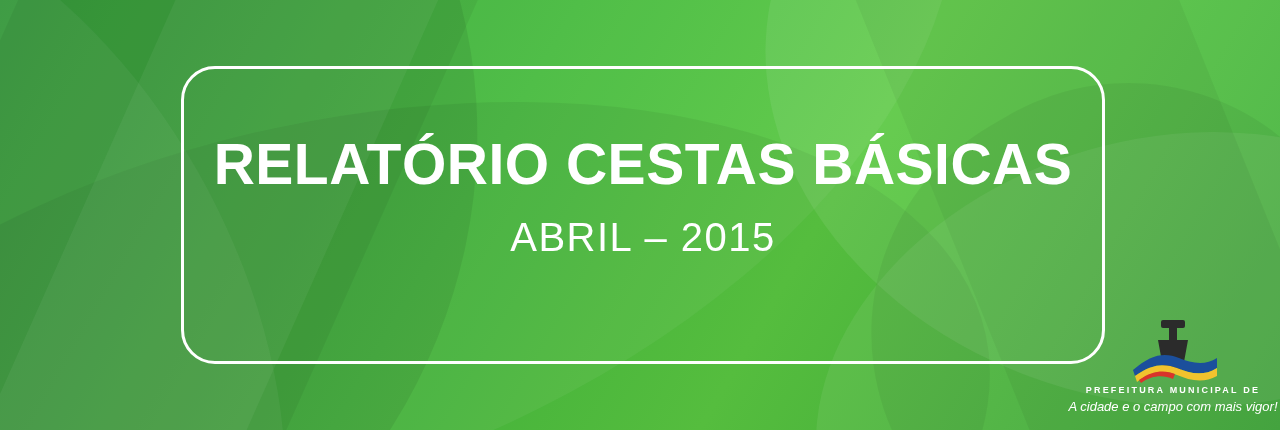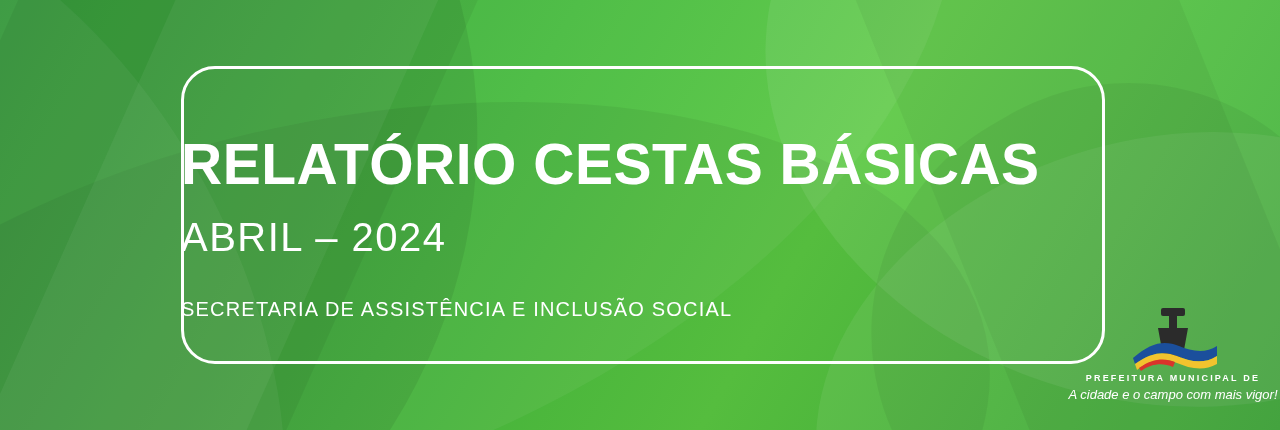--- a/index.html
+++ b/index.html
@@ -110,21 +110,21 @@
   }
 
   #title-block {
     position: absolute;
     left: 181px;
     top: 66px;
     width: 924px;
     height: 260px;
     display: flex;
     flex-direction: column;
-    align-items: flex-start;
+    align-items: center;
     justify-content: flex-start;
     box-sizing: border-box;
     padding-top: 70px;
   }
 
   #main-title {
     color: #ffffff;
     font-size: 57px;
     font-weight: bold;
     letter-spacing: 0.5px;
@@ -156,21 +156,21 @@
   
   #logo {
     position: absolute;
     right: 12px;
     bottom: 6px;
     width: 190px;
     height: 118px;
     display: flex;
     flex-direction: column;
     align-items: center;
-    justify-content: flex-start;
+    justify-content: center;
   }
   #logo-mark {
     width: 96px;
     height: 66px;
     position: relative;
     margin-bottom: 2px;
   }
   #logo-line1 {
     color: #ffffff;
     font-size: 9px;
@@ -209,22 +209,21 @@
   <div class="swoosh s6"></div>
   <div class="stripe st1"></div>
   <div class="stripe st2"></div>
   <div class="stripe st3"></div>
   <div class="stripe st4"></div>
 
   <div id="title-frame"></div>
 
   <div id="title-block">
     <div id="main-title">RELATÓRIO CESTAS BÁSICAS</div>
-    <div id="subtitle">ABRIL – 2024</div>
-    <div id="department">SECRETARIA DE ASSISTÊNCIA E INCLUSÃO SOCIAL</div>
+    <div id="subtitle">ABRIL – 2015</div>
   </div>
 
   <div id="logo">
     <div id="logo-mark">
       <svg viewBox="0 0 96 66" width="96" height="66" xmlns="http://www.w3.org/2000/svg" aria-hidden="true">
 
         <rect x="36" y="2" width="24" height="8" rx="2" fill="#2b2b2b"></rect>
         <rect x="44" y="10" width="8" height="12" fill="#2b2b2b"></rect>
         <path d="M33 22 h30 l-4 22 a11 11 0 0 1 -22 0 Z" fill="#2b2b2b"></path>
 

